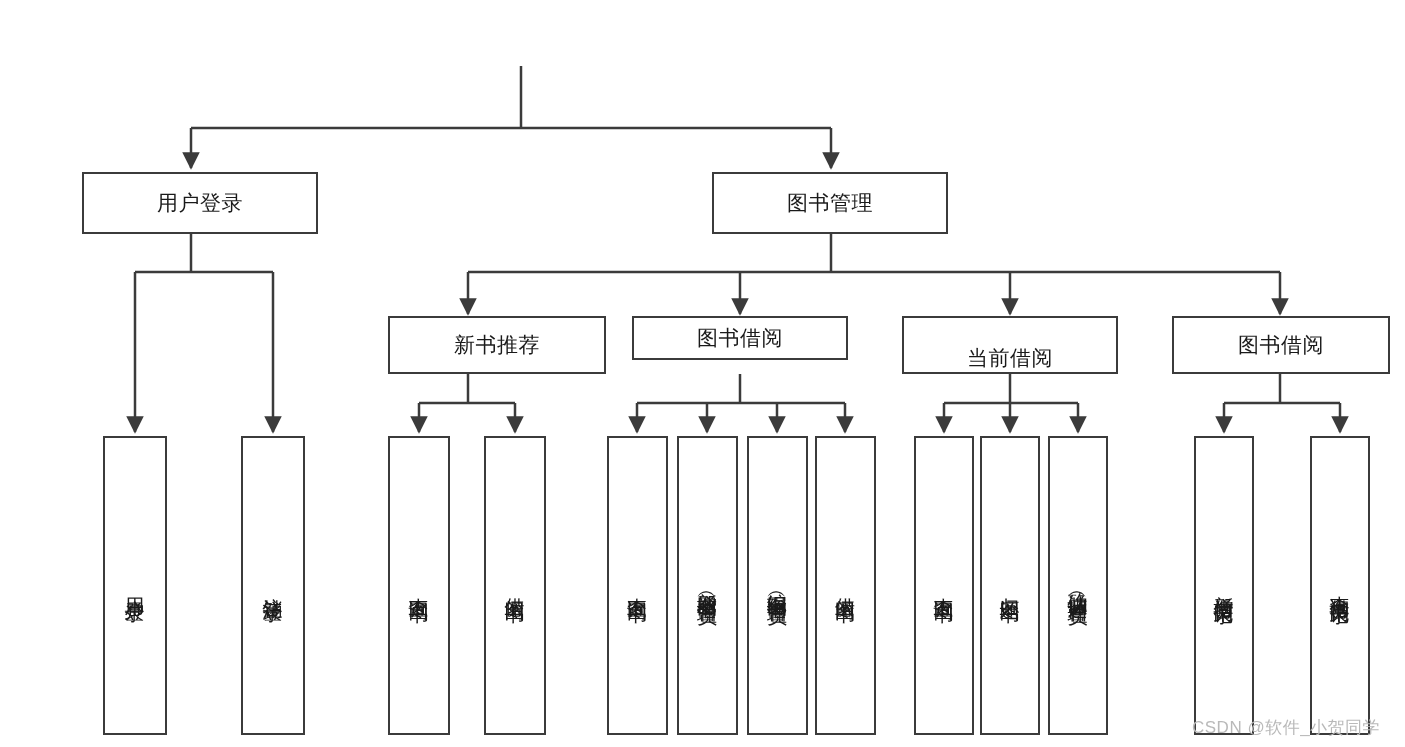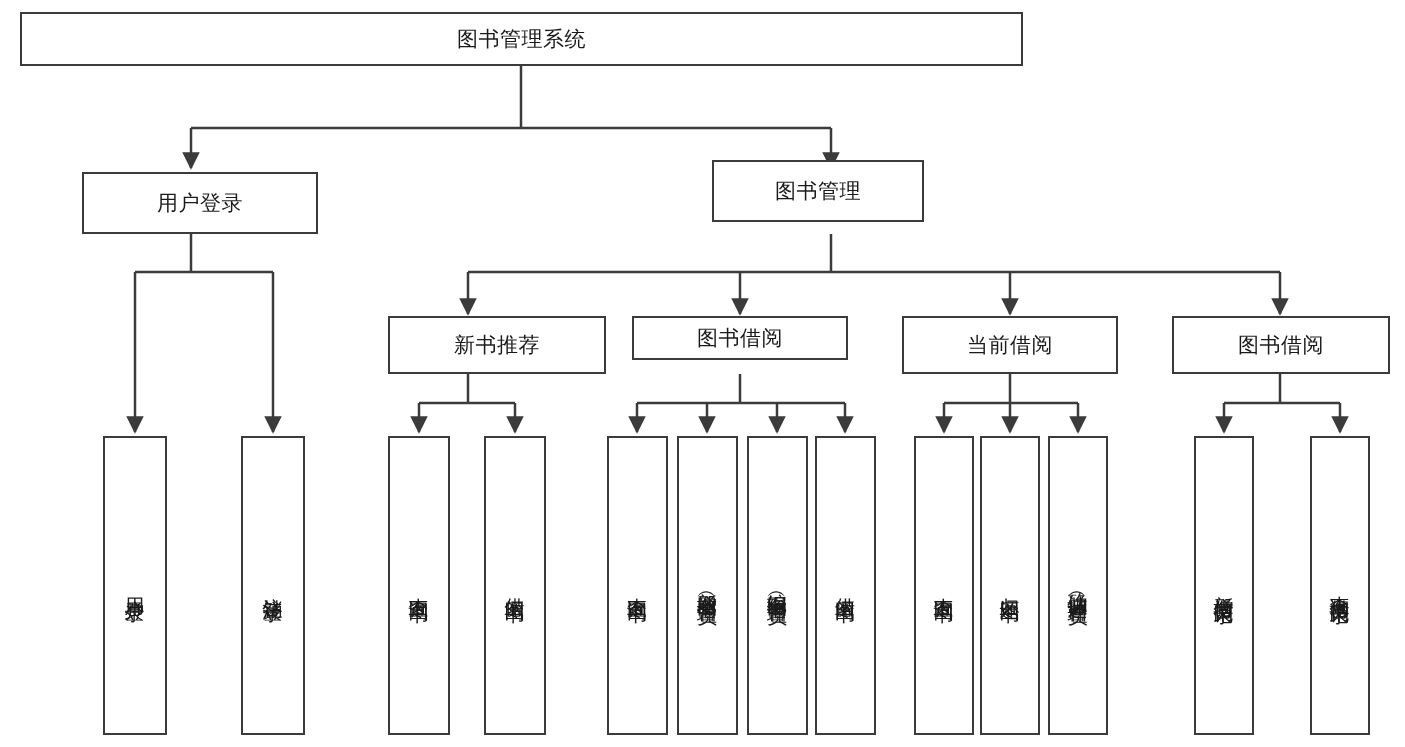--- a/index.html
+++ b/index.html
@@ -113,38 +113,35 @@
       <path d="M 1010 403 L 1010 432" marker-end="url(#arrow)"></path>
       <path d="M 1078 403 L 1078 432" marker-end="url(#arrow)"></path>
 
       <path d="M 1280 374 L 1280 403"></path>
       <path d="M 1224 403 L 1340 403"></path>
       <path d="M 1224 403 L 1224 432" marker-end="url(#arrow)"></path>
       <path d="M 1340 403 L 1340 432" marker-end="url(#arrow)"></path>
     </g>
   </svg>
 
-  <div class="node horiz" style="left:20px; top:12px; width:1003px; height:54px;">
-    <span class="label">图书管理系统</span>
-  </div>
 
   <div class="node horiz" style="left:82px; top:172px; width:236px; height:62px;">
     <span class="label">用户登录</span>
   </div>
-  <div class="node horiz" style="left:712px; top:160px; width:212px; height:62px;font-family:Liberation Serif, serif;">
+  <div class="node horiz" style="left:712px; top:172px; width:236px; height:62px;font-family:Liberation Serif, serif;">
     <span class="label">图书管理</span>
   </div>
 
   <div class="node horiz" style="left:360px; top:316px; width:218px; height:58px;margin-left:28px;">
     <span class="label">新书推荐</span>
   </div>
   <div class="node horiz" style="left:632px; top:316px; width:216px; height:44px;">
     <span class="label">图书借阅</span>
   </div>
-  <div class="node horiz" style="left:902px; top:316px; width:216px; height:58px;">
+  <div class="node horiz" style="left:902px; top:316px; width:216px; height:58px;align-items:flex-end;">
     <span class="label">当前借阅</span>
   </div>
   <div class="node horiz" style="left:1172px; top:316px; width:218px; height:58px;">
     <span class="label">图书借阅</span>
   </div>
 
   <div class="node vert" style="left:103px; top:436px; width:64px; height:299px;">
     <span class="label">用户登录</span>
   </div>
   <div class="node vert" style="left:241px; top:436px; width:64px; height:299px;">
@@ -181,14 +178,15 @@
     <span class="label">确认归还（管理员）</span>
   </div>
 
   <div class="node vert" style="left:1194px; top:436px; width:60px; height:299px;">
     <span class="label">新增借阅记录</span>
   </div>
   <div class="node vert" style="left:1310px; top:436px; width:60px; height:299px;">
     <span class="label">查询借阅记录</span>
   </div>
 
+  <div class="watermark">CSDN @软件_小贺同学</div>
 
 </div>
 
 </body></html>

